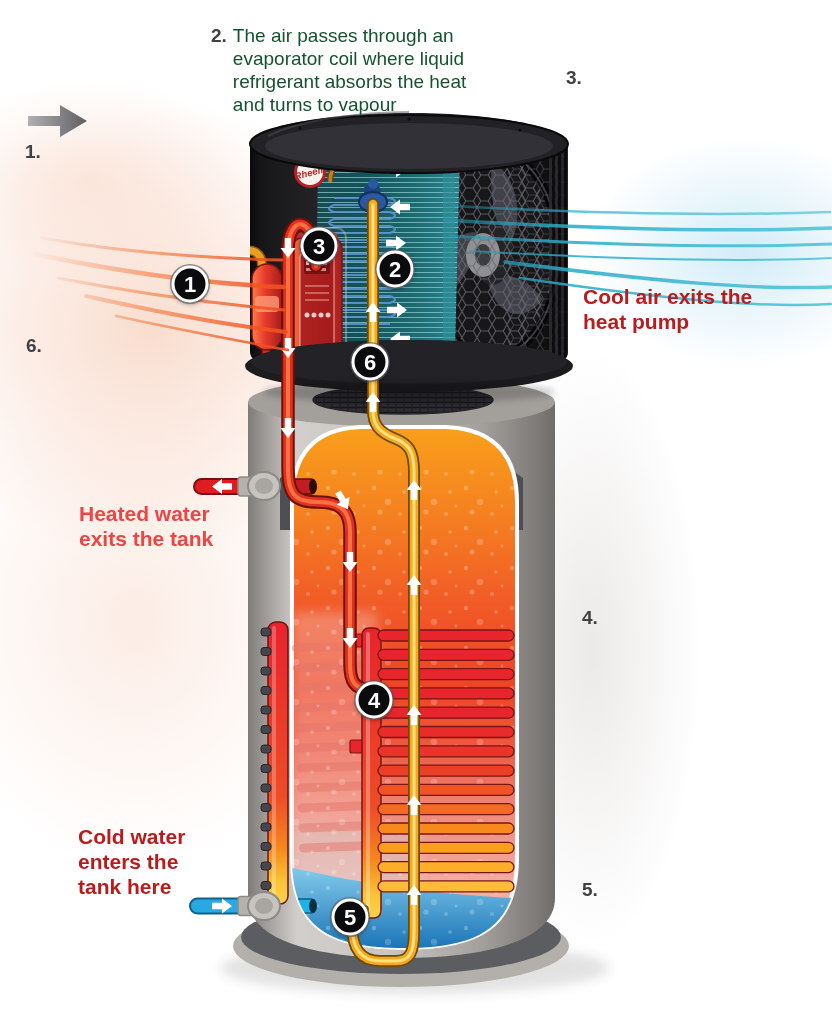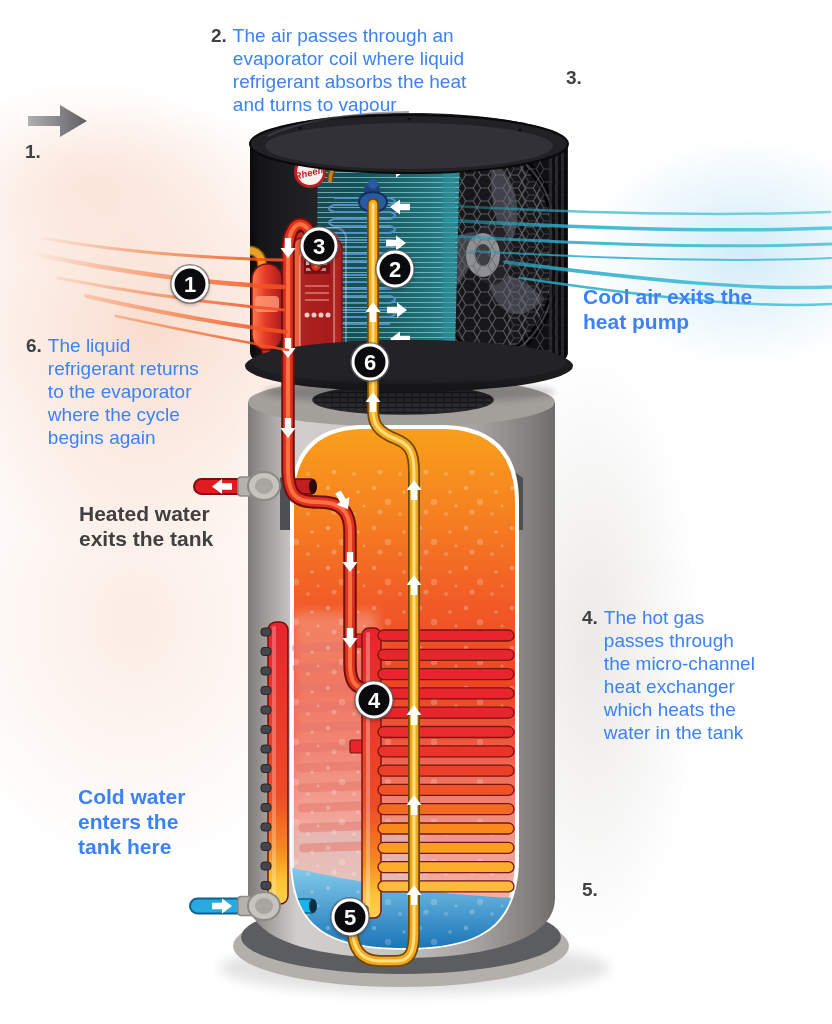--- a/index.html
+++ b/index.html
@@ -2,25 +2,25 @@
 <html><head>
 <meta charset="utf-8">
 <style>
   html,body{margin:0;padding:0;background:#fff;}
   body{width:832px;height:1024px;position:relative;overflow:hidden;
        font-family:"Liberation Sans",sans-serif;}
   .stage{position:absolute;left:0;top:0;width:832px;height:1024px;}
   .step{position:absolute;display:flex;align-items:flex-start;
         font-size:19px;line-height:23px;}
   .step .num{font-weight:bold;color:#414144;margin-right:6px;white-space:nowrap;}
-  .step .txt{color:#3b82f6;white-space:pre-line;}
+  .step .txt{color:#14532d;white-space:pre-line;}
   .callout{position:absolute;font-weight:bold;font-size:21px;line-height:25px;
            white-space:pre-line;}
-  .callout.cool{color:#3b82f6;}
-  .callout.hot{color:#404040;}
+  .callout.cool{color:#b91c1c;}
+  .callout.hot{color:#ef4444;}
   .badge{position:absolute;width:31px;height:31px;border-radius:50%;
          background:#0b0b0d;border:3px solid #fff;
          box-shadow:0 0 0 1.5px rgba(90,90,95,.65),0 2px 4px rgba(0,0,0,.35);
          color:#fff;font-weight:bold;font-size:22px;
          display:flex;align-items:center;justify-content:center;
          transform:translate(-50%,-50%);}
 </style>
 </head>
 <body>
 
@@ -412,44 +412,33 @@
   <span class="txt">The air passes through an
 evaporator coil where liquid
 refrigerant absorbs the heat
 and turns to vapour</span>
 </div>
 <div class="step" style="left:566px;top:66px;">
   <span class="num">3.</span>
 </div>
 <div class="step" style="left:582px;top:606px;">
   <span class="num">4.</span>
-  <span class="txt">The hot gas
-passes through
-the micro-channel
-heat exchanger
-which heats the
-water in the tank</span>
 </div>
 <div class="step" style="left:582px;top:878px;">
   <span class="num">5.</span>
 </div>
 <div class="step" style="left:26px;top:334px;">
   <span class="num">6.</span>
-  <span class="txt">The liquid
-refrigerant returns
-to the evaporator
-where the cycle
-begins again</span>
 </div>
 
 <div class="callout cool" style="left:583px;top:284px;">Cool air exits the
 heat pump</div>
 <div class="callout hot" style="left:79px;top:501px;">Heated water
 exits the tank</div>
-<div class="callout cool" style="left:78px;top:784px;">Cold water
+<div class="callout cool" style="left:78px;top:824px;">Cold water
 enters the
 tank here</div>
 
 <div class="badge" style="left:190px;top:284px;">1</div>
 <div class="badge" style="left:395px;top:269px;">2</div>
 <div class="badge" style="left:319px;top:246px;">3</div>
 <div class="badge" style="left:374px;top:700px;">4</div>
 <div class="badge" style="left:350px;top:917px;">5</div>
 <div class="badge" style="left:370px;top:362px;">6</div>
 

